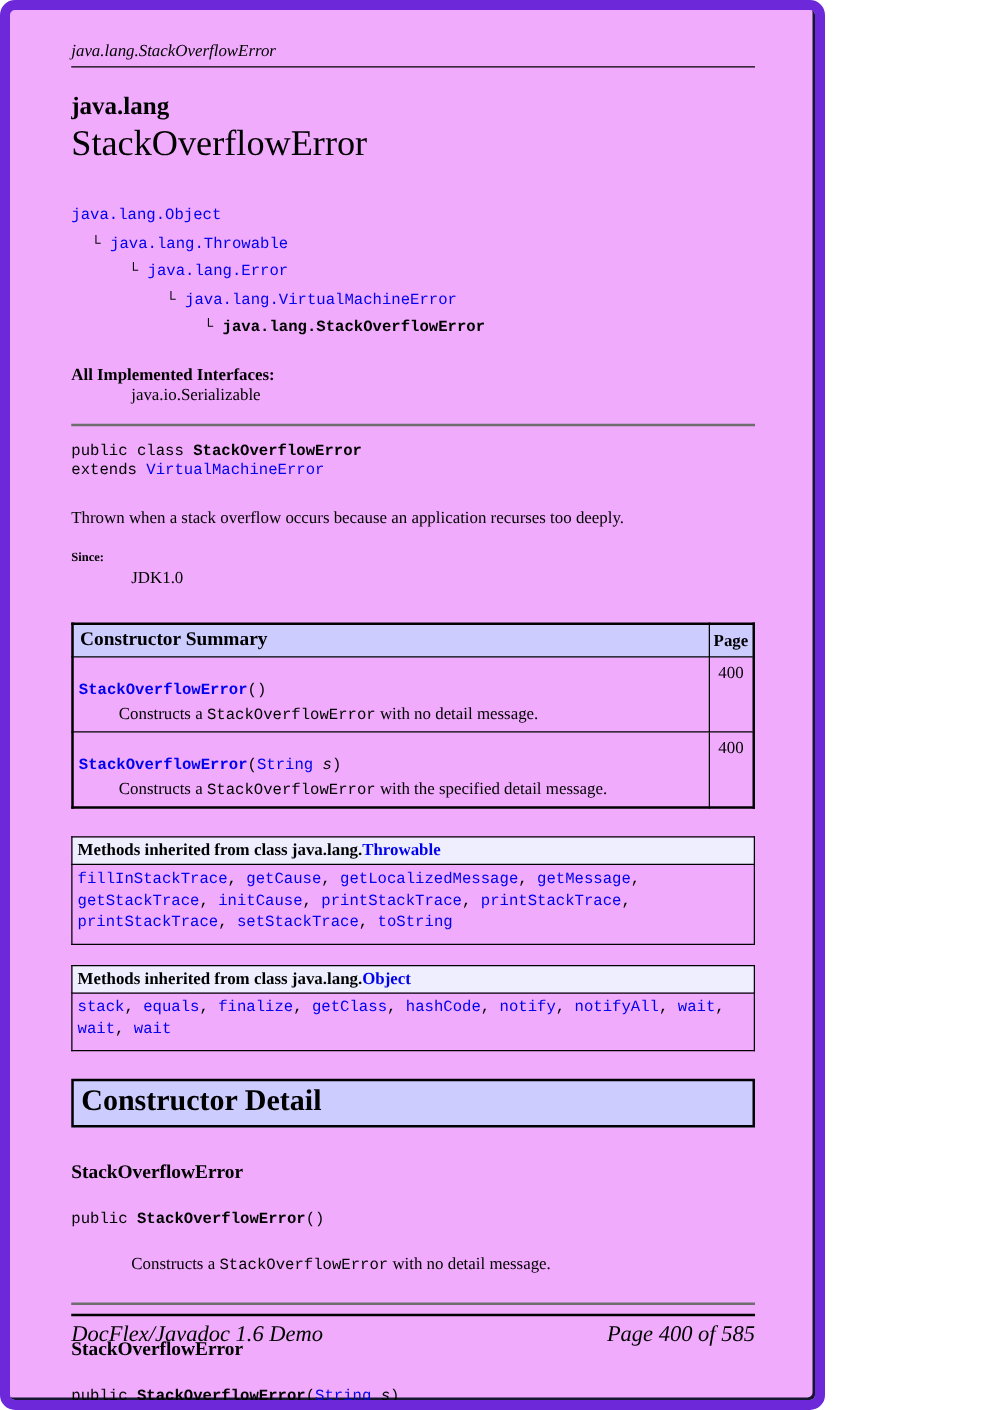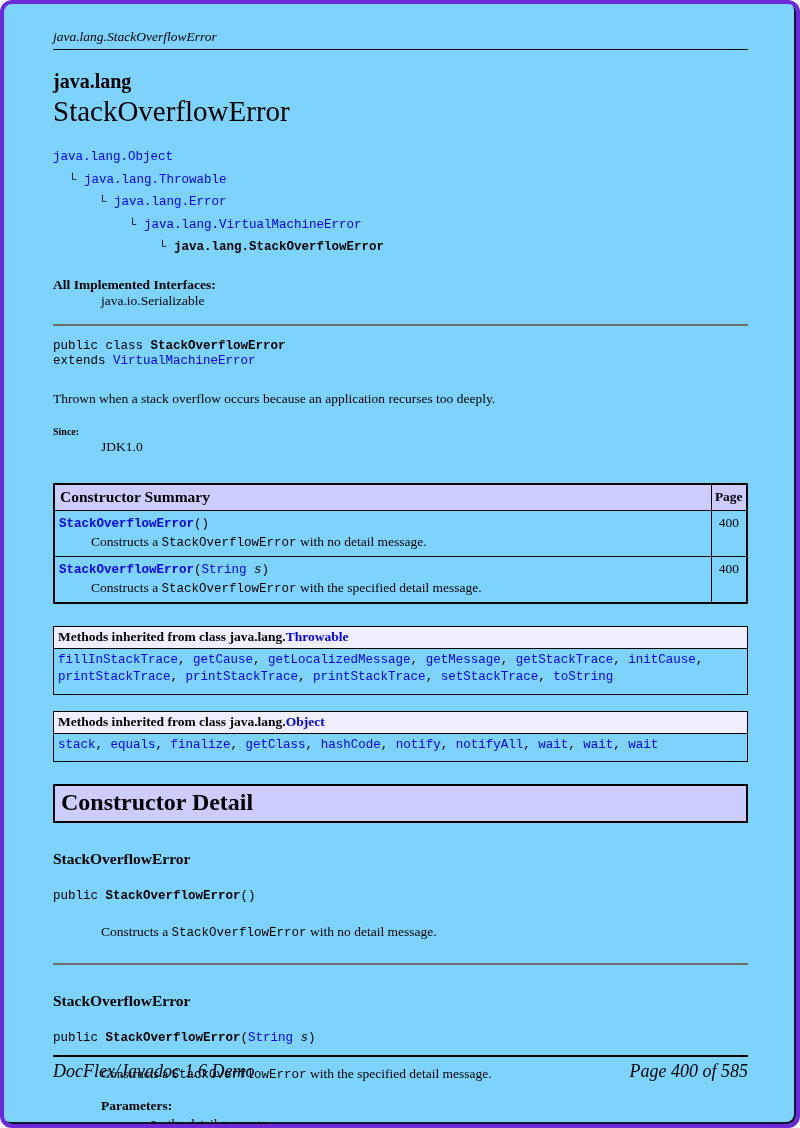--- a/index.html
+++ b/index.html
@@ -1,21 +1,21 @@
 <!DOCTYPE html>
 <html><head>
 <meta charset="utf-8">
 <style>
   * { box-sizing: border-box; }
   html, body { margin: 0; padding: 0; background: #ffffff; }
   .frame {
-    width: 800px; height: 1128px;
-    border: 4px solid #6d28d9;
+    width: 660px; height: 1128px;
+    border: 8px solid #6d28d9;
     border-radius: 12px;
-    background: #7dd3fc;
+    background: #f0abfc;
     position: relative;
     overflow: hidden;
     box-shadow: inset -2px -2px 0 0 #16162e;
     font-family: "Liberation Serif", "DejaVu Serif", serif;
     color: #000;
   }
   .page { padding: 25px 48px 0 49px; }
 
   .mono { font-family: "Liberation Mono", "DejaVu Sans Mono", monospace; font-size: 12.5px; }
   .link { color: #0000ee; text-decoration: none; cursor: pointer; }
@@ -23,21 +23,21 @@
   .ital { font-style: italic; }
 
   .running-header {
     font-style: italic; font-size: 13.5px;
     border-bottom: 1px solid #000;
     padding-bottom: 4px;
   }
   .pkg { font-weight: bold; font-size: 20px; margin-top: 20px; }
   .title { font-size: 29px; font-weight: normal; margin: 2px 0 0 0; line-height: 1.15; }
 
-  .tree { margin-top: 16px; line-height: 1.4; }
+  .tree { margin-top: 28px; line-height: 1.4; }
   .tree-line { white-space: pre; }
   .tree .branch { font-family: "Liberation Mono", "DejaVu Sans Mono", monospace; font-size: 12.5px; color:#000; }
   .lvl1 { padding-left: 16px; }
   .lvl2 { padding-left: 46px; }
   .lvl3 { padding-left: 76px; }
   .lvl4 { padding-left: 106px; }
 
   .ifc-heading { font-weight: bold; font-size: 13.5px; margin-top: 20px; }
   .indent1 { margin-left: 48px; }
   .body-text { font-size: 13.5px; }
@@ -48,21 +48,21 @@
 
   .desc { font-size: 13.5px; margin-top: 22px; }
   .since-h { font-weight: bold; font-size: 10px; margin-top: 19px; }
   .since-v { font-size: 13.5px; margin-top: 2px; }
 
   table { border-collapse: collapse; width: 100%; }
   .sumtable { margin-top: 28px; border: 2px solid #000; }
   .sumtable th, .sumtable td { border: 1px solid #000; }
   .sum-title-cell { background: #ccccff; text-align: left; font-size: 15.5px; font-weight: bold; padding: 3px 5px 4px 5px; }
   .sum-page-cell  { background: #ccccff; text-align: center; font-size: 13.5px; font-weight: bold; width: 36px; padding: 3px 2px; }
-  .sig-cell { padding: 2px 4px 6px 4px; vertical-align: top; }
+  .sig-cell { padding: 16px 4px 6px 4px; vertical-align: top; }
   .row-desc { font-size: 13.5px; margin: 3px 0 0 32px; }
   .pagenum-cell { text-align: center; vertical-align: top; font-size: 13.5px; padding-top: 4px; }
 
   .inhtable { border: 1px solid #000; margin-top: 22px; }
   .inhtable td { border: 1px solid #000; }
   .inh-head { background: #eeeeff; font-size: 13.5px; font-weight: bold; padding: 2px 4px 3px 4px; }
   .inh-body { padding: 3px 4px 7px 4px; line-height: 1.4; }
 
   .banner {
     margin-top: 22px;

